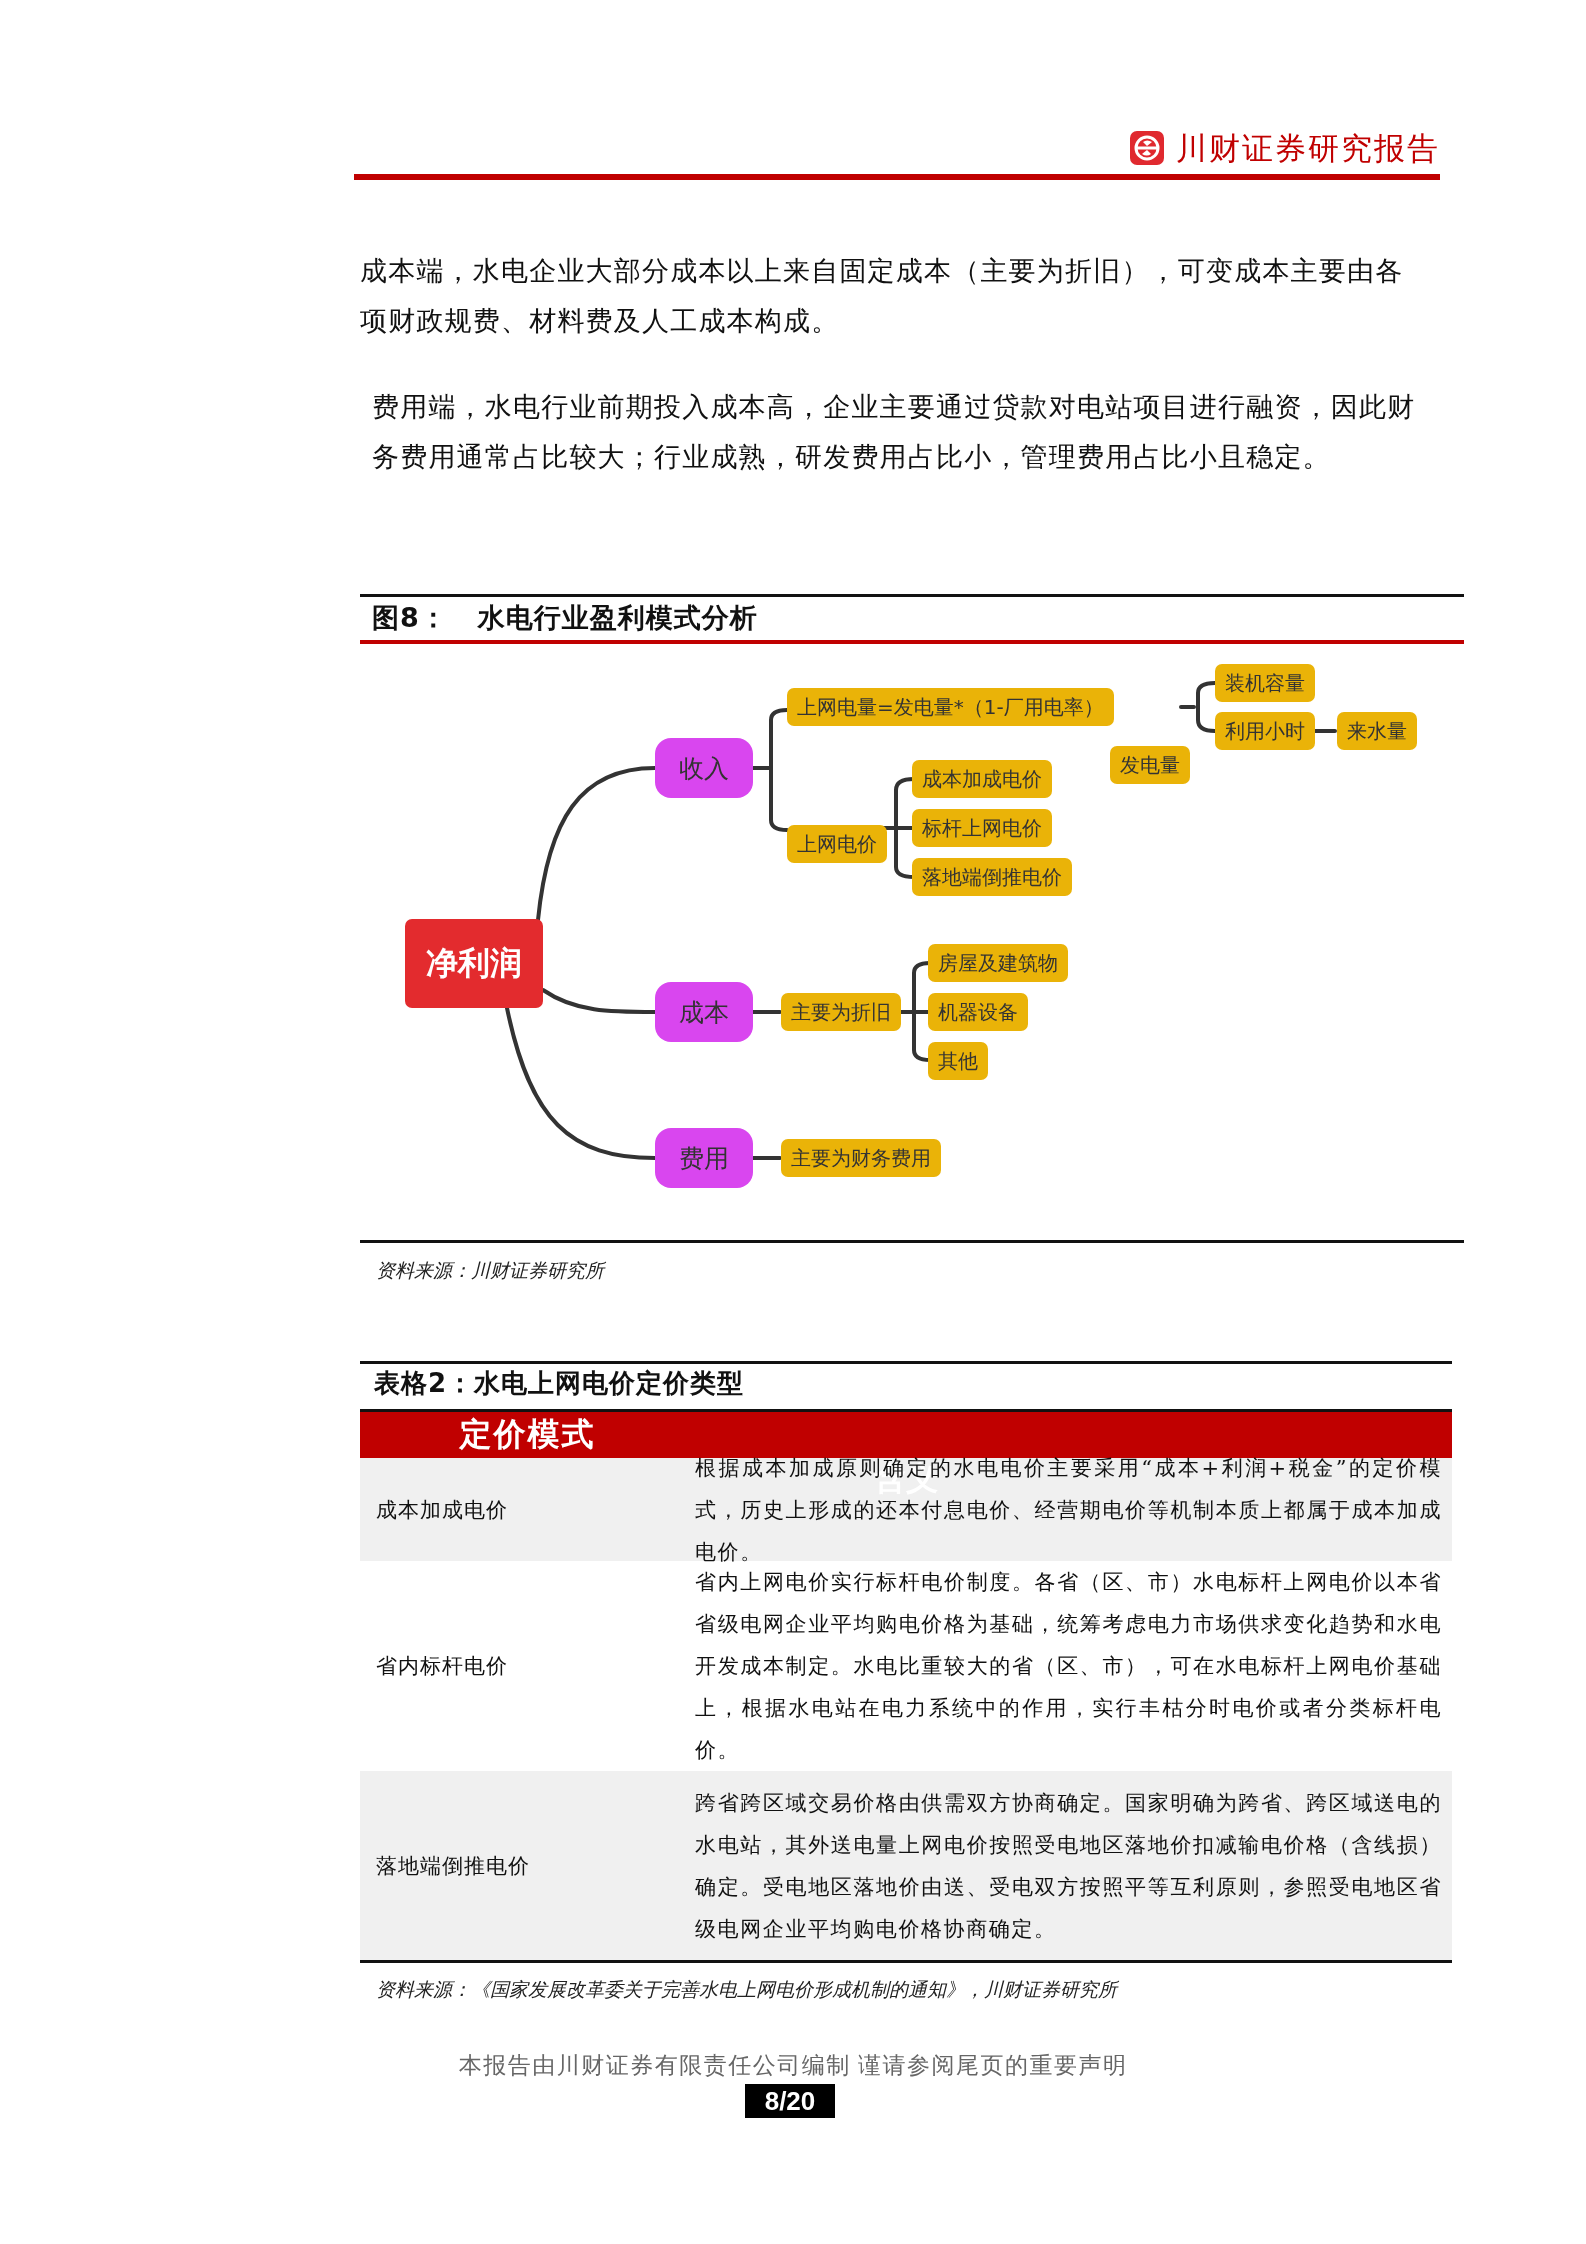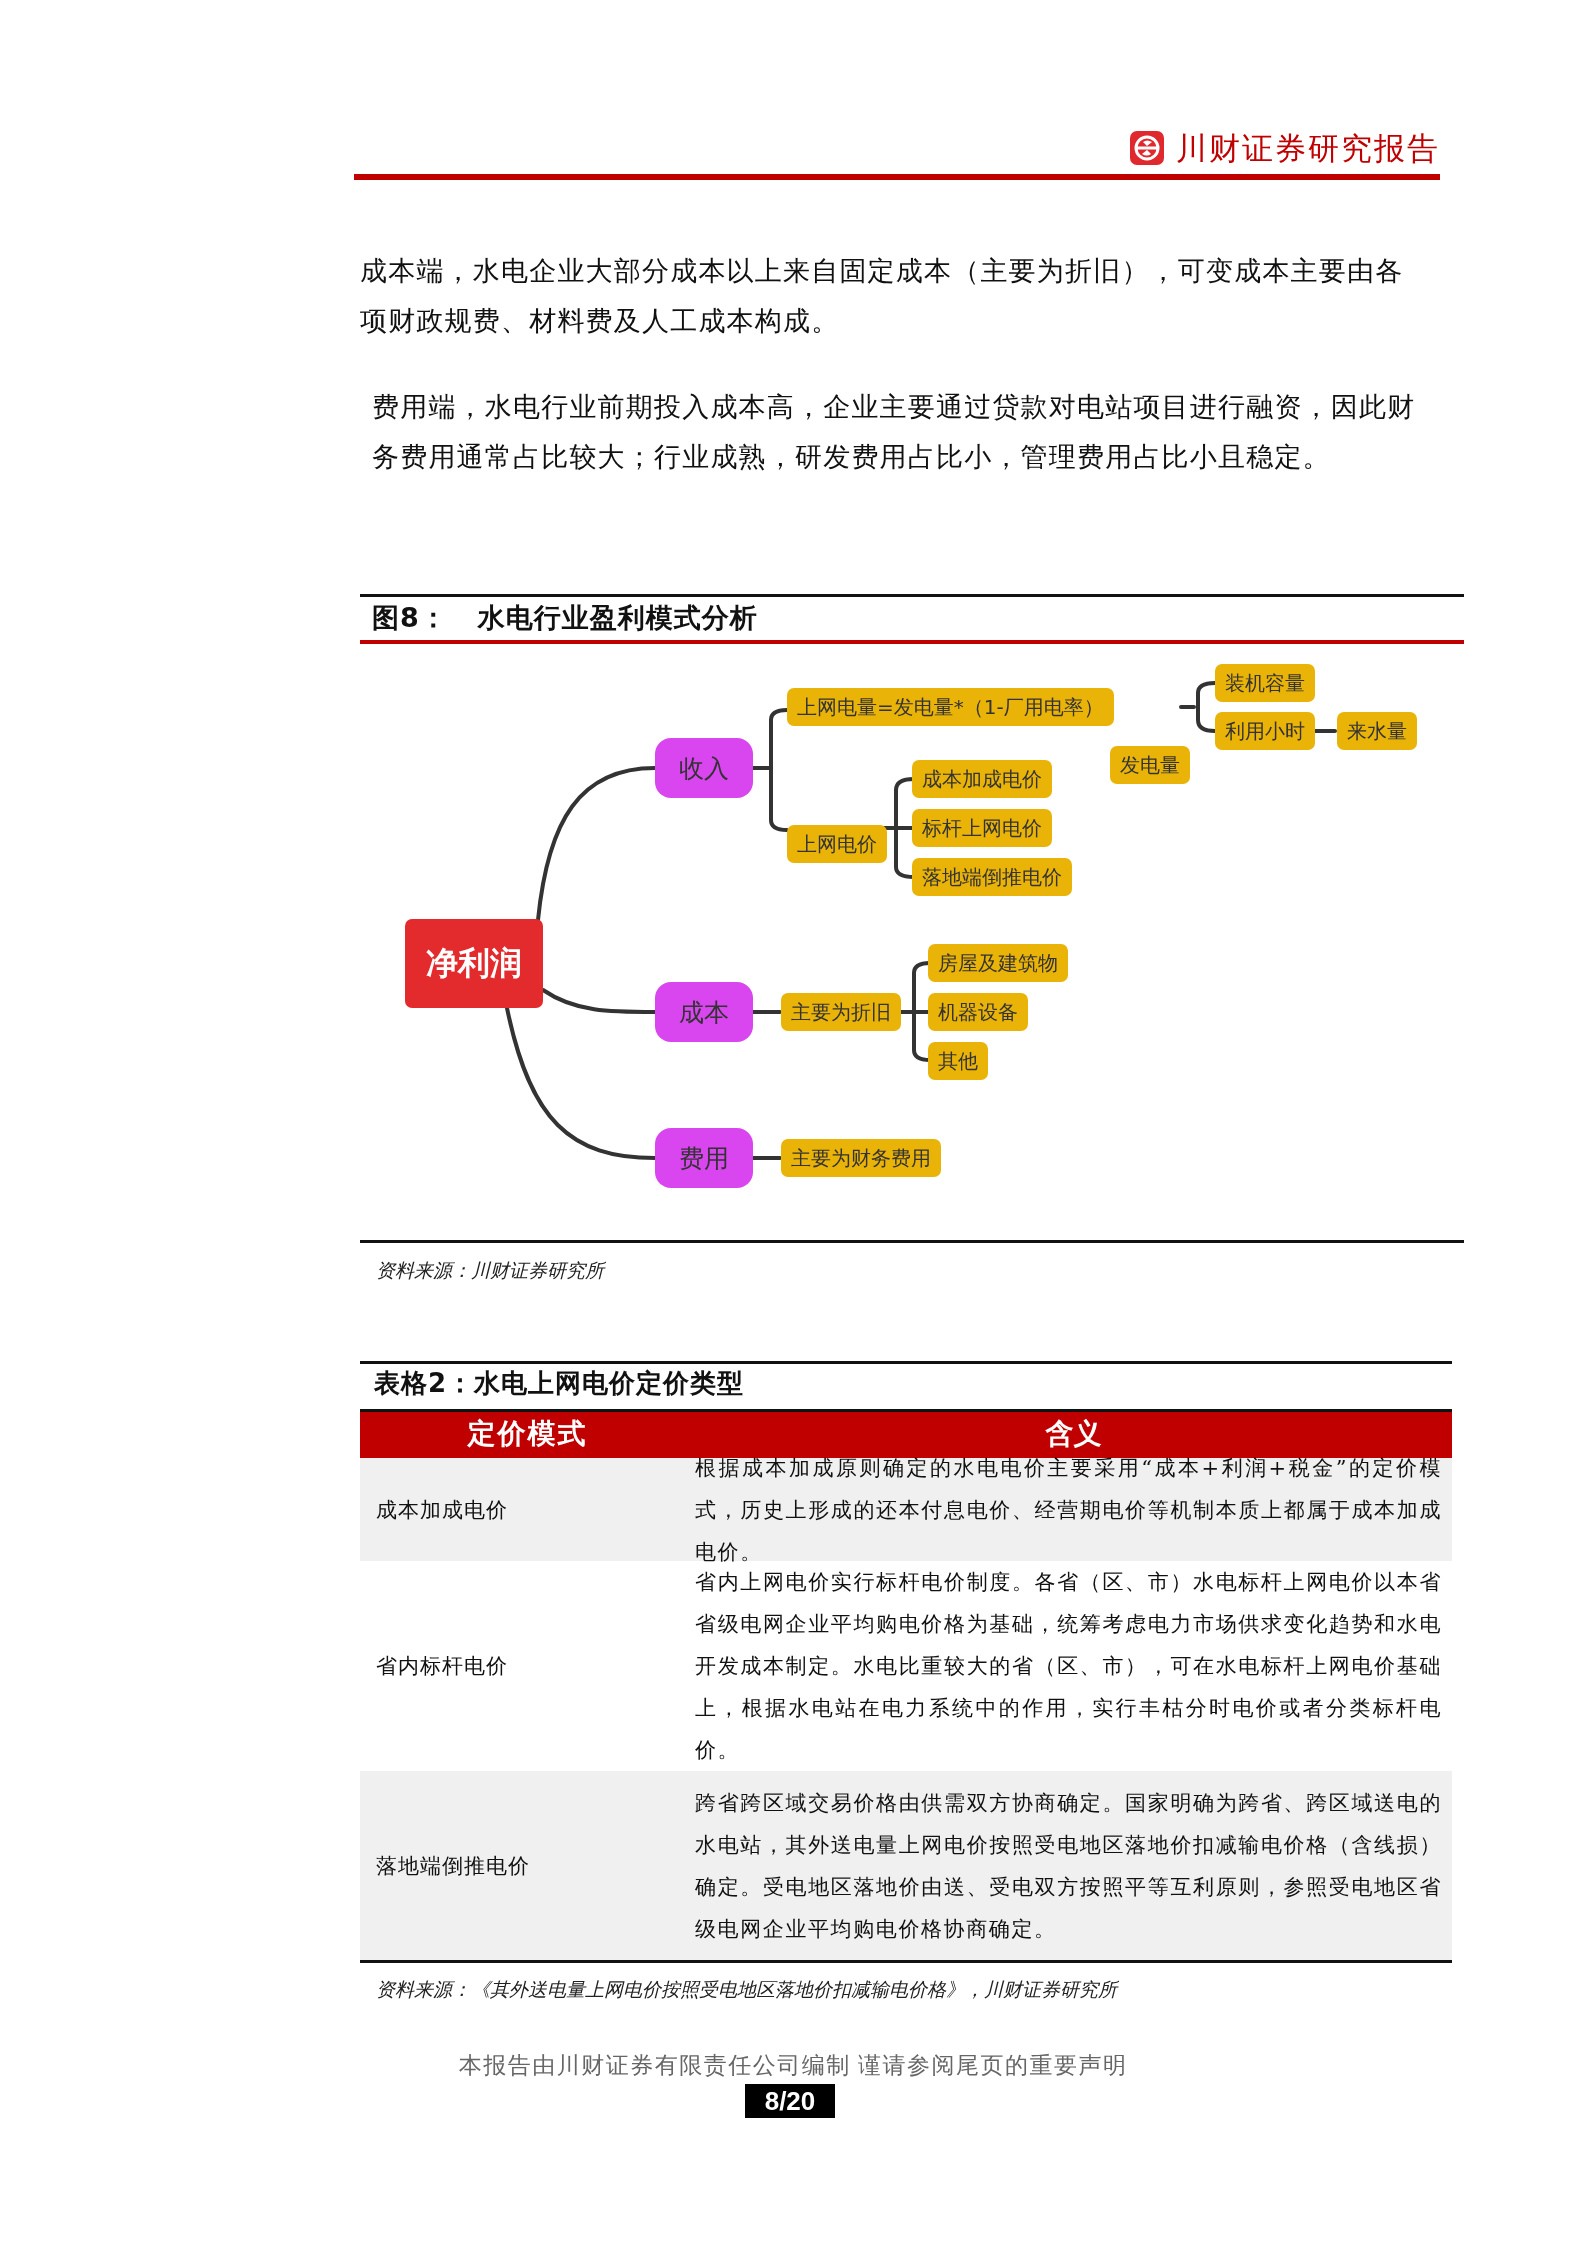--- a/index.html
+++ b/index.html
@@ -40,21 +40,21 @@
           color: #fff; font-size: 32px; font-weight: bold; }
   .lvl1 { background: #d946ef; border-radius: 16px; font-size: 25px; width: 98px; height: 60px; }
   .lvl2 { background: #eab308; border-radius: 7px; font-size: 20px; height: 38px; padding: 0 10px; }
 
   
   .tbl-top { position: absolute; left: 360px; top: 1361px; width: 1092px; height: 3px; background: #111; }
   .tbl-title { position: absolute; left: 374px; top: 1366px; font-size: 26px; font-weight: bold;
                font-family: "DejaVu Sans", sans-serif; letter-spacing: 1px; white-space: nowrap; }
   .tbl { position: absolute; left: 360px; top: 1409px; width: 1092px; }
   .tbl-head { height: 46px; background: #c00000; border-top: 3px solid #111; display: flex; color: #fff;
-              font-size: 28px; font-weight: bold; font-family: "DejaVu Serif", serif; }
+              font-size: 32px; font-weight: bold; font-family: "DejaVu Serif", serif; flex-direction: column; }
   .tbl-head .c1 { width: 335px; text-align: center; line-height: 44px; letter-spacing: 2px; }
   .tbl-head .c2 { flex: 1; text-align: center; line-height: 44px; }
   .tbl-row { display: flex; align-items: center; font-size: 21px; font-family: "DejaVu Serif", serif; }
   .tbl-row.gray { background: #f0f0f0; }
   .tbl-row .c1 { width: 335px; padding-left: 16px; box-sizing: border-box; letter-spacing: 1px; }
   .tbl-row .c2 { flex: 1; padding: 4px 10px 4px 0; line-height: 42px; letter-spacing: 1.6px; text-align: justify; }
   .r1 { height: 103px; }
   .r2 { height: 210px; }
   .r3 { height: 189px; }
   .tbl-bottom { height: 3px; background: #111; }
@@ -163,16 +163,16 @@
   <div class="tbl-row r2">
     <div class="c1">省内标杆电价</div>
     <div class="c2">省内上网电价实行标杆电价制度。各省（区、市）水电标杆上网电价以本省省级电网企业平均购电价格为基础，统筹考虑电力市场供求变化趋势和水电开发成本制定。水电比重较大的省（区、市），可在水电标杆上网电价基础上，根据水电站在电力系统中的作用，实行丰枯分时电价或者分类标杆电价。</div>
   </div>
   <div class="tbl-row gray r3">
     <div class="c1">落地端倒推电价</div>
     <div class="c2">跨省跨区域交易价格由供需双方协商确定。国家明确为跨省、跨区域送电的水电站，其外送电量上网电价按照受电地区落地价扣减输电价格（含线损）确定。受电地区落地价由送、受电双方按照平等互利原则，参照受电地区省级电网企业平均购电价格协商确定。</div>
   </div>
   <div class="tbl-bottom"></div>
 </div>
-<div class="src src2">资料来源：《其外送电量上网电价按照受电地区落地价扣减输电价格》，川财证券研究所</div>
+<div class="src src2">资料来源：《国家发展改革委关于完善水电上网电价形成机制的通知》，川财证券研究所</div>
 
 <div class="foot">本报告由川财证券有限责任公司编制  谨请参阅尾页的重要声明</div>
 <div class="pg">8/20</div>
 
 </body></html>

